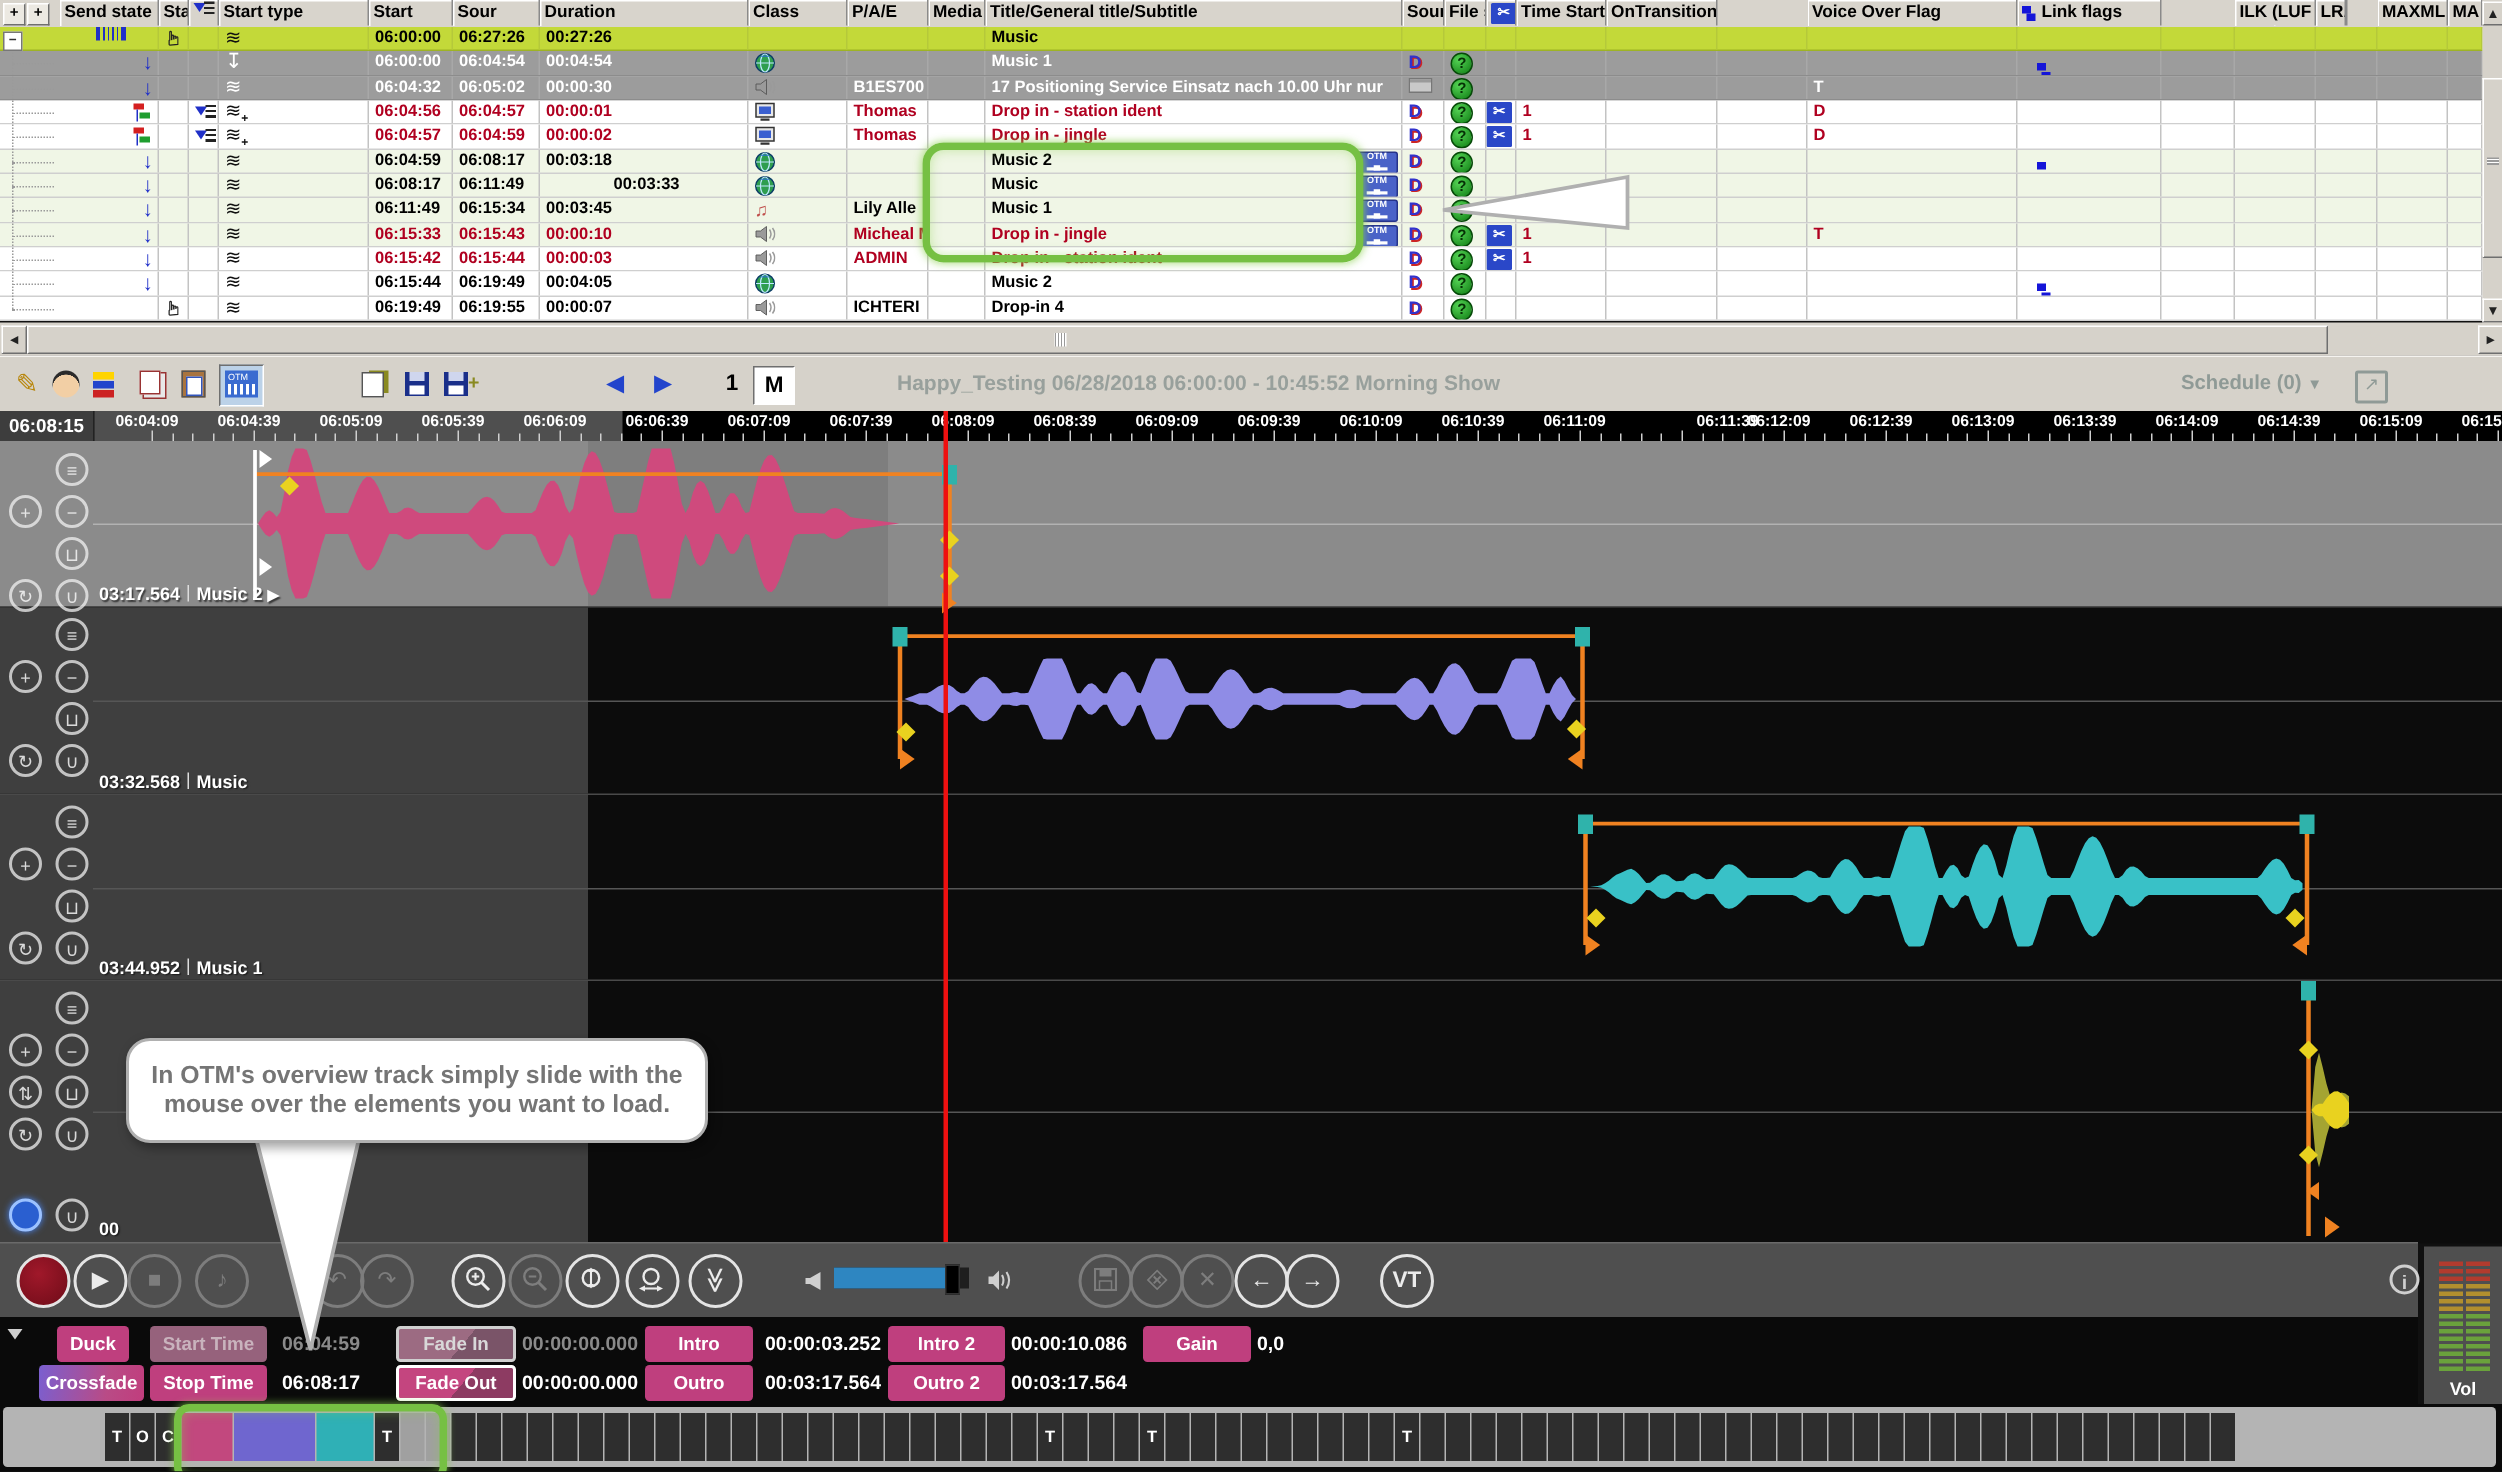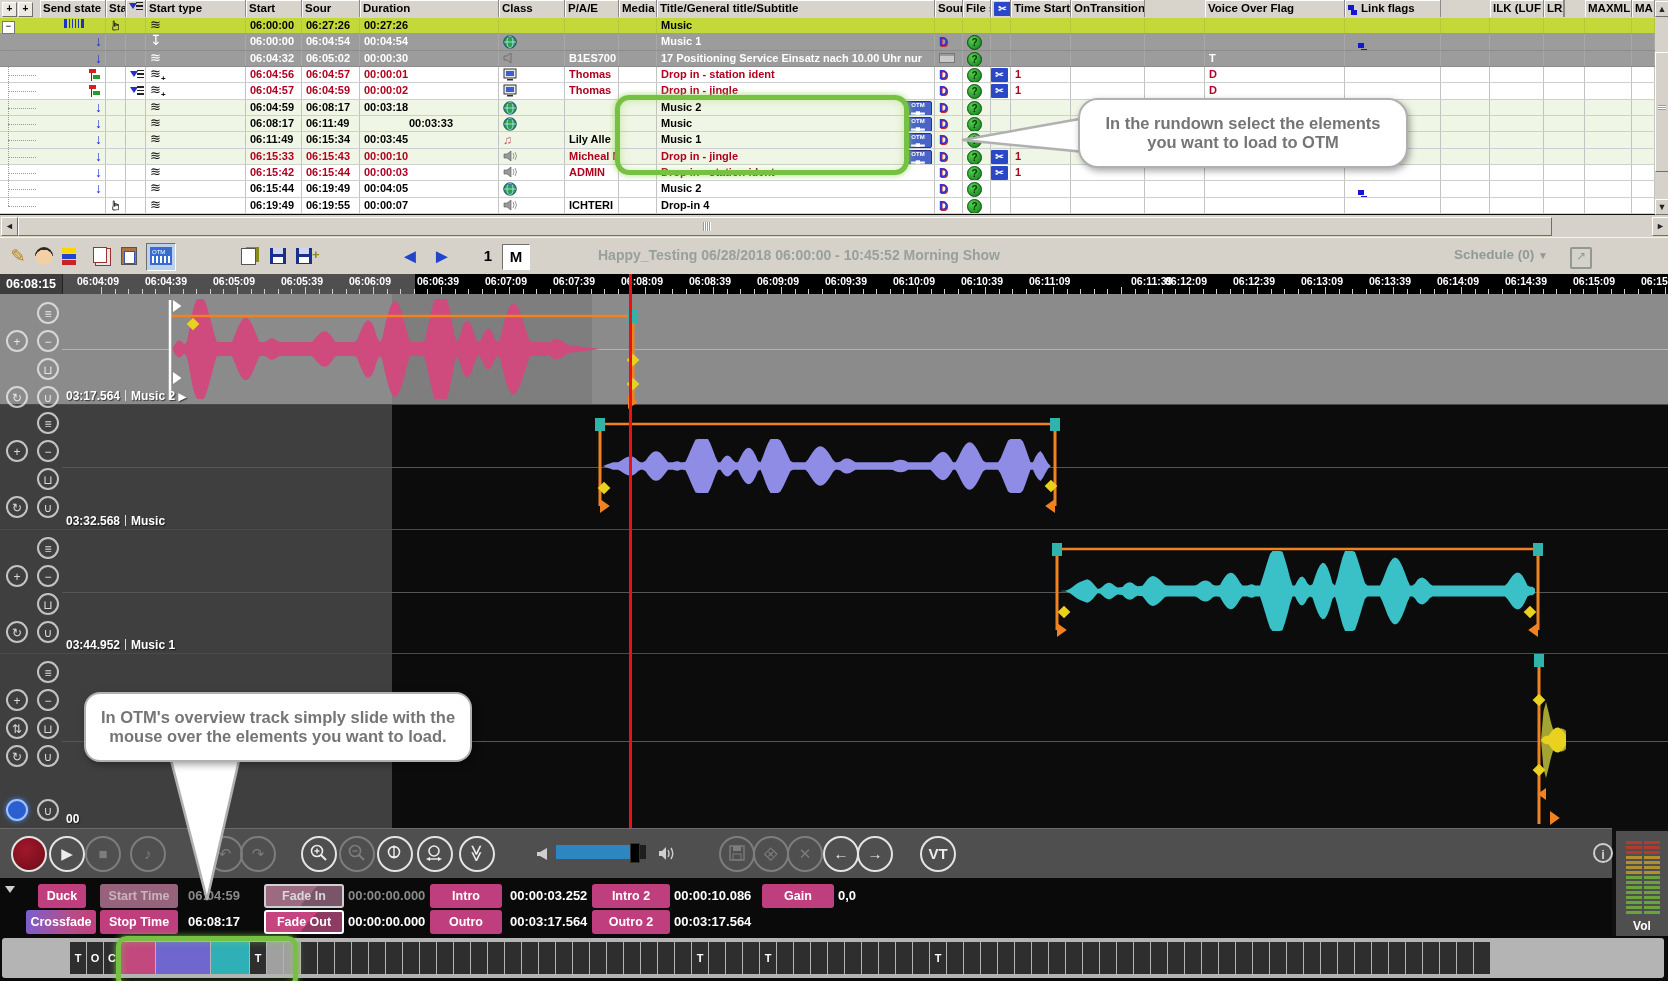--- a/index.html
+++ b/index.html
@@ -1078,23 +1078,20 @@
         <div class="seg" style="left: 1472px; width: 16px;"></div>
       </div>
   </div>
 
   <div class="green-hl" style="left:615px;top:95px;width:284px;height:70px;"></div>
   <div class="green-hl" style="left:116px;top:936px;width:172px;height:42px;border-radius:10px;"></div>
 
   <svg class="ctail" style="left:940px;top:110px;" width="160" height="50">
     <polygon points="145,8 22,30 145,42" fill="#ffffff" stroke="#b0b0b0" stroke-width="2.5"></polygon>
   </svg>
-  <div class="callout" style="left:1078px;top:98px;width:330px;height:70px;">
-    <span>In the rundown select the elements you want to load to OTM</span>
-  </div>
 
   <svg class="ctail" style="left:160px;top:750px;" width="90" height="155">
     <polygon points="10,6 80,6 47,150" fill="#ffffff" stroke="#b0b0b0" stroke-width="2.5"></polygon>
   </svg>
   <div class="callout" style="left:84px;top:692px;width:388px;height:70px;border-radius:16px;">
     <span>In OTM's overview track simply slide with the mouse over the elements you want to load.</span>
   </div>
 
 </div>
 

